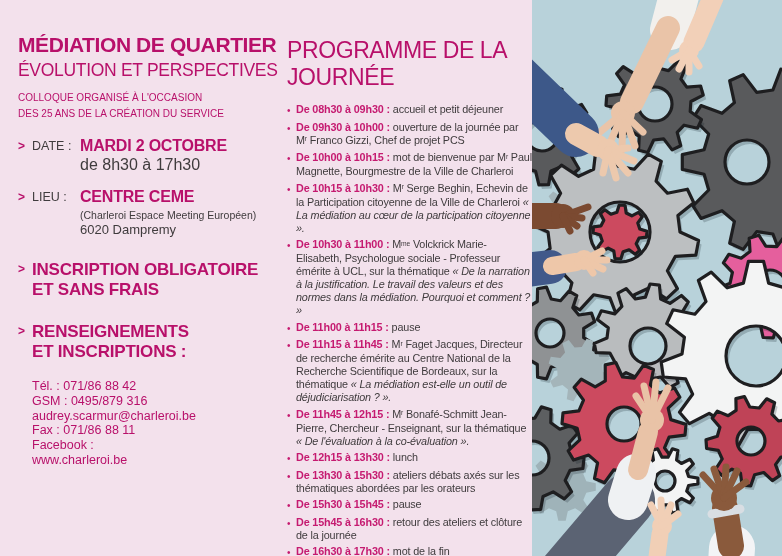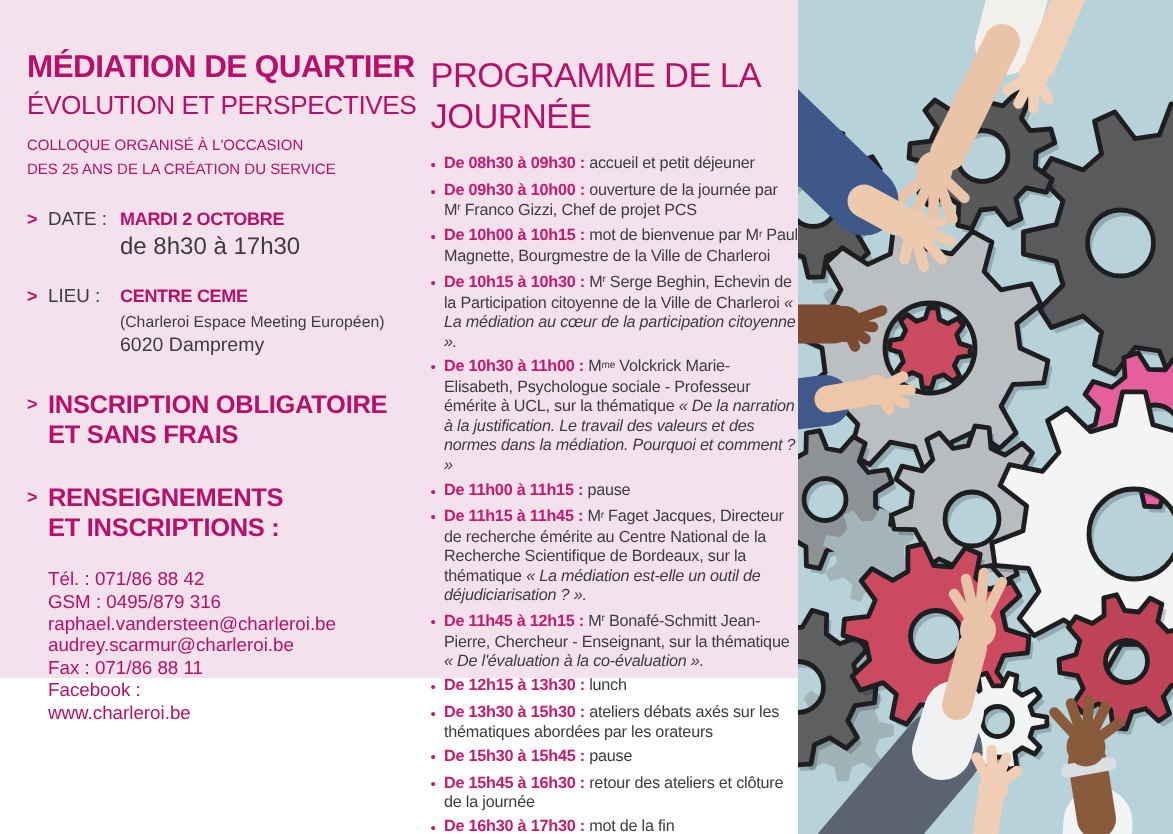--- a/index.html
+++ b/index.html
@@ -1,33 +1,33 @@
 <!DOCTYPE html>
 <html style="--pink-bg: #f3e1ec; --magenta: #b8106a; --magenta-bright: #c51a70; --dark: #3f3b3d;"><head>
 <meta charset="utf-8">
 <style>
   html,body{margin:0;padding:0;}
   body{
     width:782px;height:556px;overflow:hidden;
     font-family:"Liberation Sans",sans-serif;
     background:#ffffff;
   }
-  .page{position:relative;width:782px;height:452px;background:var(--pink-bg,#f3e1ec);}
+  .page{position:relative;width:782px;height:556px;background:var(--pink-bg,#f3e1ec);}
 
   
   .left-panel{position:absolute;left:18px;top:33px;width:262px;color:var(--dark,#3f3b3d);}
   .title-1{margin:0;font-size:21px;line-height:24px;font-weight:bold;
     color:var(--magenta,#b8106a);letter-spacing:-0.4px;}
   .title-2{margin:3px 0 0;font-size:17.5px;line-height:21px;font-weight:normal;
     color:var(--magenta,#b8106a);letter-spacing:-0.3px;}
   .occasion{margin-top:9px;font-size:10px;line-height:16px;color:var(--magenta,#b8106a);}
   .row{display:flex;margin-top:15px;}
   .chev{flex:none;width:14px;font-size:12px;font-weight:bold;color:var(--magenta,#b8106a);padding-top:2px;}
   .lbl{flex:none;width:48px;font-size:12.5px;padding-top:2px;color:var(--dark,#3f3b3d);}
-  .val .big{font-size:12px;line-height:18px;font-weight:bold;color:var(--magenta,#b8106a);letter-spacing:-0.2px;}
+  .val .big{font-size:16px;line-height:18px;font-weight:bold;color:var(--magenta,#b8106a);letter-spacing:-0.2px;}
   .val .subline{font-size:16px;line-height:16px;color:var(--dark,#3f3b3d);margin-top:2px;}
   ul.plain{list-style:none;margin:2px 0 0;padding:0;}
   ul.plain li{font-size:13px;line-height:16px;color:var(--dark,#3f3b3d);}
   ul.plain li.small{font-size:10.5px;line-height:14px;}
   .bold-block{font-size:17px;line-height:20px;font-weight:bold;color:var(--magenta,#b8106a);letter-spacing:-0.2px;}
   .row.gap-lg{margin-top:22px;}
   ul.contacts{list-style:none;margin:17px 0 0;padding:0 0 0 14px;
     font-size:12.5px;line-height:14.8px;color:var(--magenta,#b8106a);}
 
   
@@ -93,21 +93,20 @@
       <span class="chev">&gt;</span>
       <div class="bold-block">
         <div>RENSEIGNEMENTS</div>
         <div>ET INSCRIPTIONS :</div>
       </div>
     </div>
 
     <ul class="contacts" id="contact-list">
         <li>Tél. : 071/86 88 42</li>
         <li>GSM : 0495/879 316</li>
-        <li>raphael.vandersteen@charleroi.be</li>
         <li>audrey.scarmur@charleroi.be</li>
         <li>Fax : 071/86 88 11</li>
         <li>Facebook :</li>
         <li>www.charleroi.be</li>
       </ul>
   </div>
 
   <div class="program">
     <h2 class="program-title">PROGRAMME DE LA JOURNÉE</h2>
     <ul class="program-list" id="program-list">

